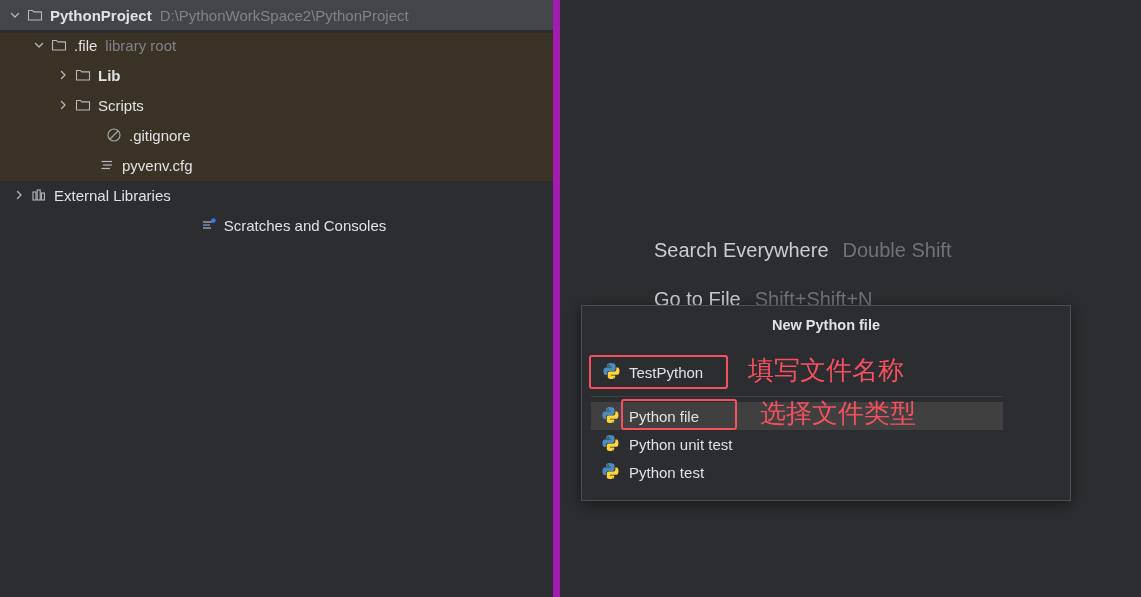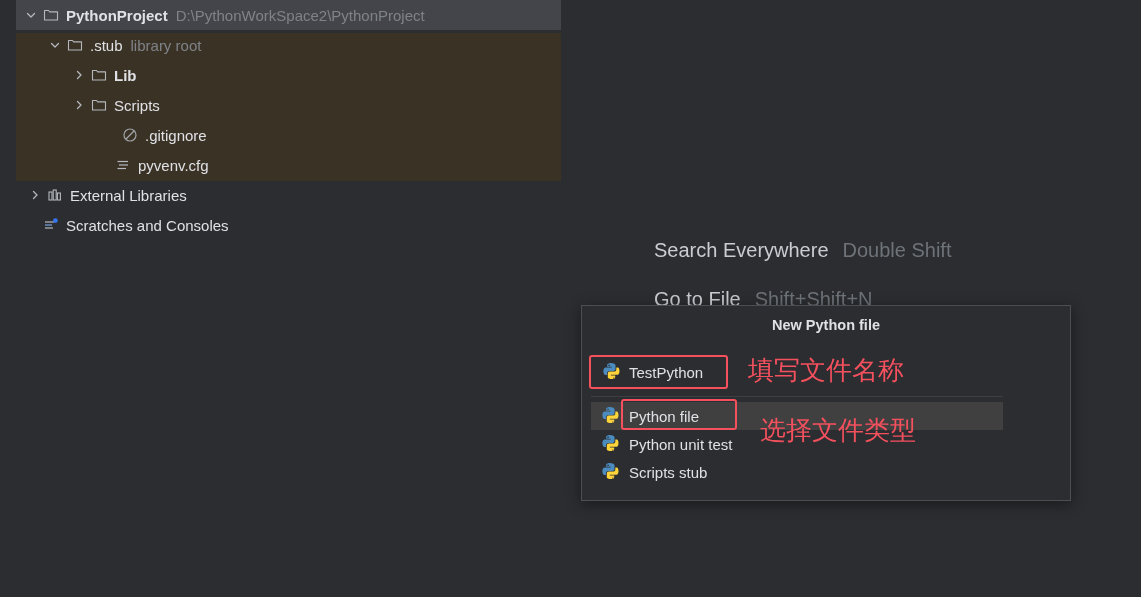--- a/index.html
+++ b/index.html
@@ -12,21 +12,21 @@
     height: 597px;
     position: relative;
     overflow: hidden;
     font-family: "Liberation Sans", "DejaVu Sans", sans-serif;
     -webkit-font-smoothing: antialiased;
   }
 
   
   #project-sidebar {
     position: absolute;
-    left: 16px; top: 0;
+    left: 0; top: 0;
     width: 560px;
     height: 597px;
     background: #2b2d30;
     border-right: 7px solid #a21caf;
     box-sizing: border-box;
     overflow: hidden;
   }
   .venv-band {
     position: absolute;
     left: 0;
@@ -167,21 +167,21 @@
   #redbox-type  { left: 621px; top: 399px; width: 116px; height: 31px; }
 
   .annot {
     position: absolute;
     color: #f4505e;
     font-size: 26px;
     white-space: nowrap;
     font-family: "DejaVu Sans", "Liberation Sans", sans-serif;
   }
   #annot-name { left: 748px; top: 353px; }
-  #annot-type { left: 760px; top: 413px; }
+  #annot-type { left: 760px; top: 396px; }
 </style>
 </head>
 <body>
 
 <div id="project-sidebar">
   <div class="venv-band"></div>
   <div class="tree" id="tree">
       <div class="tree-row selected" style="padding-left: 8px;">
         <span class="arrow">
           <svg width="12" height="12" viewBox="0 0 12 12">
@@ -200,21 +200,21 @@
         <span class="arrow">
           <svg width="12" height="12" viewBox="0 0 12 12">
             <path d="M2.5 4.5 L6 8 L9.5 4.5" fill="none" stroke="#b4b8bd" stroke-width="1.3" stroke-linecap="round" stroke-linejoin="round"></path>
           </svg>
         </span>
         <span class="tree-icon">
           <svg width="16" height="16" viewBox="0 0 16 16">
             <path d="M1.5 3.5h4l1.2 1.4h7.8v8.1H1.5z" fill="none" stroke="#b4b8bd" stroke-width="1.1" stroke-linejoin="round"></path>
           </svg>
         </span>
-        <span class="node-label">.stub</span>
+        <span class="node-label">.file</span>
         <span class="node-hint">library root</span>
       </div>
       <div class="tree-row" style="padding-left: 56px; font-weight: bold;">
         <span class="arrow">
           <svg width="12" height="12" viewBox="0 0 12 12">
             <path d="M4.5 2.5 L8 6 L4.5 9.5" fill="none" stroke="#b4b8bd" stroke-width="1.3" stroke-linecap="round" stroke-linejoin="round"></path>
           </svg>
         </span>
         <span class="tree-icon">
           <svg width="16" height="16" viewBox="0 0 16 16">
@@ -265,21 +265,21 @@
         </span>
         <span class="tree-icon">
           <svg width="16" height="16" viewBox="0 0 16 16">
             <rect x="2" y="5" width="3" height="8" fill="none" stroke="#b4b8bd" stroke-width="1.1"></rect>
             <rect x="6.2" y="3" width="3" height="10" fill="none" stroke="#b4b8bd" stroke-width="1.1"></rect>
             <rect x="10.4" y="6" width="3" height="7" fill="none" stroke="#b4b8bd" stroke-width="1.1"></rect>
           </svg>
         </span>
         <span class="node-label">External Libraries</span>
       </div>
-      <div class="tree-row" style="padding-left: 8px;">
+      <div class="tree-row" style="padding-left: 8px; justify-content: center;">
         <span class="arrow"></span>
         <span class="tree-icon">
           <svg width="16" height="16" viewBox="0 0 16 16">
             <line x1="2" y1="5" x2="11" y2="5" stroke="#b4b8bd" stroke-width="1.2"></line>
             <line x1="2" y1="8" x2="9" y2="8" stroke="#7aa2e3" stroke-width="1.2"></line>
             <line x1="2" y1="11" x2="10" y2="11" stroke="#b4b8bd" stroke-width="1.2"></line>
             <circle cx="12.4" cy="3.6" r="2.4" fill="#3574F0"></circle>
           </svg>
         </span>
         <span class="node-label">Scratches and Consoles</span>
@@ -326,21 +326,21 @@
             <path fill="#4B8BBE" d="M15.9 2c-2.1 0-4 .2-5.5.6-2.2.5-2.6 1.6-2.6 3.6V9h8.3v1.2H5.6c-2 0-3.8 1.2-4.4 3.5-.6 2.7-.7 4.4 0 7.2.5 2.1 1.7 3.6 3.7 3.6h2.6v-3.4c0-2.3 2-4.3 4.4-4.3h8.2c1.9 0 3.5-1.6 3.5-3.5V6.2c0-1.9-1.6-3.3-3.5-3.6-1.2-.2-2.5-.3-3.7-.3zm-4.5 2.5c.9 0 1.6.7 1.6 1.6s-.7 1.6-1.6 1.6c-.9 0-1.6-.7-1.6-1.6s.7-1.6 1.6-1.6z"></path>
             <path fill="#FFD43B" d="M25.1 10.2v3.3c0 2.4-2 4.4-4.4 4.4h-8.2c-1.9 0-3.5 1.6-3.5 3.5v6.6c0 1.9 1.6 3 3.5 3.5 2.2.7 4.4.8 7 0 1.7-.5 3.5-1.5 3.5-3.5v-2.6h-8.2V24h12.3c2 0 2.7-1.4 3.4-3.5.7-2.1.7-4.2 0-7-.5-2.1-1.4-3.3-3.4-3.3h-2zm-4.6 19.1c.9 0 1.6.7 1.6 1.6s-.7 1.6-1.6 1.6-1.6-.7-1.6-1.6.7-1.6 1.6-1.6z"></path>
           </svg></span>
         <span class="type-label">Python unit test</span>
       </div>
       <div class="type-row">
         <span class="py-icon"><svg width="17" height="17" viewBox="0 0 32 32">
             <path fill="#4B8BBE" d="M15.9 2c-2.1 0-4 .2-5.5.6-2.2.5-2.6 1.6-2.6 3.6V9h8.3v1.2H5.6c-2 0-3.8 1.2-4.4 3.5-.6 2.7-.7 4.4 0 7.2.5 2.1 1.7 3.6 3.7 3.6h2.6v-3.4c0-2.3 2-4.3 4.4-4.3h8.2c1.9 0 3.5-1.6 3.5-3.5V6.2c0-1.9-1.6-3.3-3.5-3.6-1.2-.2-2.5-.3-3.7-.3zm-4.5 2.5c.9 0 1.6.7 1.6 1.6s-.7 1.6-1.6 1.6c-.9 0-1.6-.7-1.6-1.6s.7-1.6 1.6-1.6z"></path>
             <path fill="#FFD43B" d="M25.1 10.2v3.3c0 2.4-2 4.4-4.4 4.4h-8.2c-1.9 0-3.5 1.6-3.5 3.5v6.6c0 1.9 1.6 3 3.5 3.5 2.2.7 4.4.8 7 0 1.7-.5 3.5-1.5 3.5-3.5v-2.6h-8.2V24h12.3c2 0 2.7-1.4 3.4-3.5.7-2.1.7-4.2 0-7-.5-2.1-1.4-3.3-3.4-3.3h-2zm-4.6 19.1c.9 0 1.6.7 1.6 1.6s-.7 1.6-1.6 1.6-1.6-.7-1.6-1.6.7-1.6 1.6-1.6z"></path>
           </svg></span>
-        <span class="type-label">Scripts stub</span>
+        <span class="type-label">Python test</span>
       </div>
     </div>
 </div>
 
 <div class="red-box" id="redbox-name"></div>
 <div class="red-box" id="redbox-type"></div>
 <div class="annot" id="annot-name">填写文件名称</div>
 <div class="annot" id="annot-type">选择文件类型</div>
 
 </body></html>

